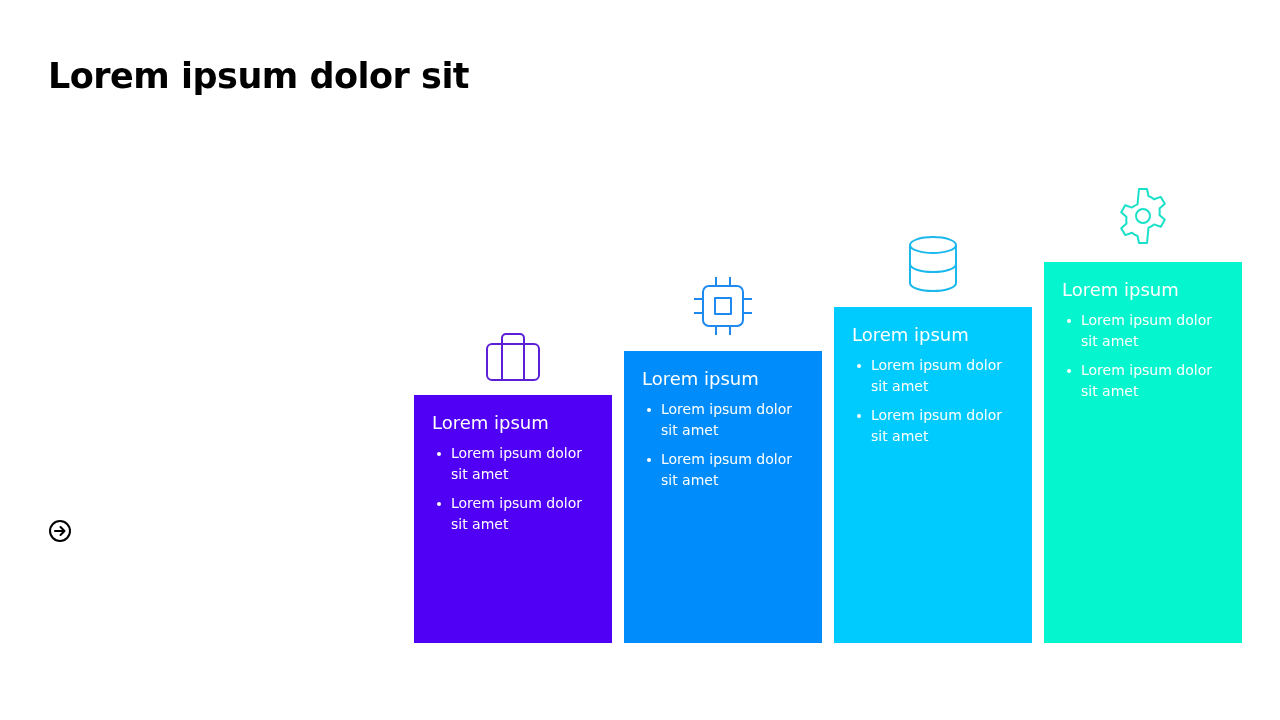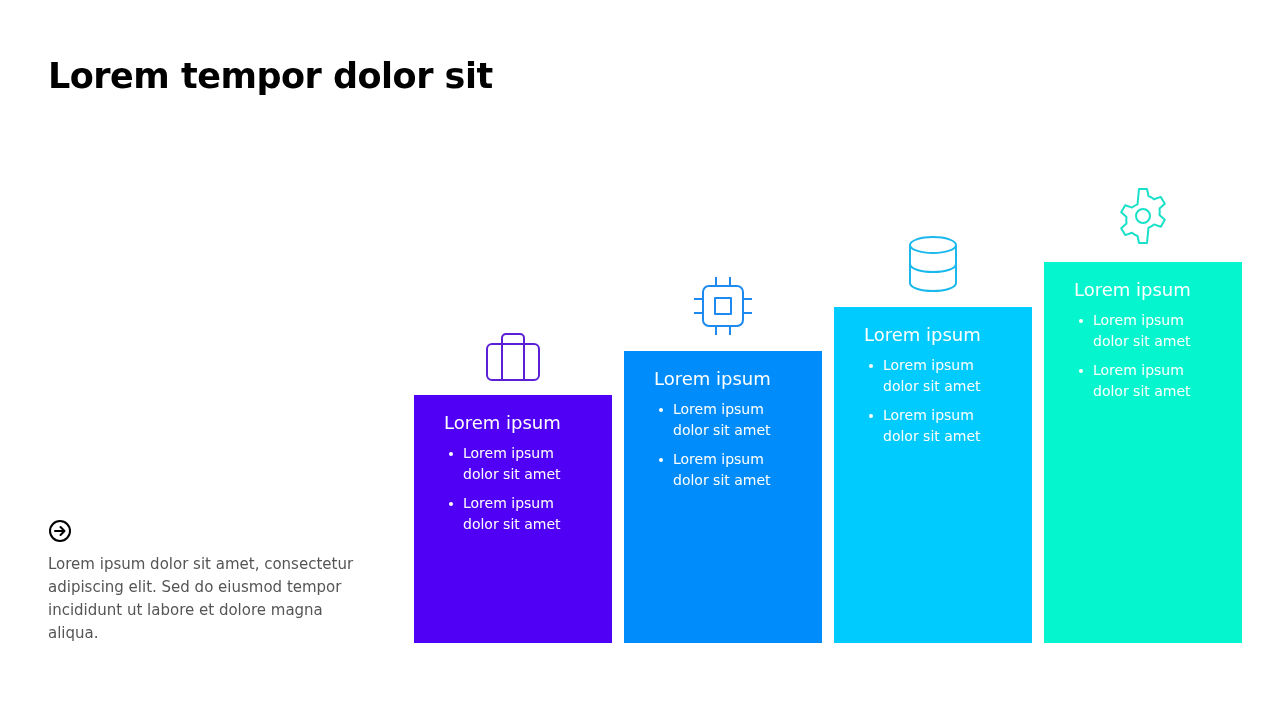--- a/index.html
+++ b/index.html
@@ -16,46 +16,45 @@
     .side {
       position: absolute; left: 48px; top: 519px; width: 310px;
     }
     .arrow-icon { width: 24px; height: 24px; display: block; }
     .side-text {
       margin-top: 10px;
       font-size: 15px; line-height: 23px; color: #555555;
     }
     .bar {
       position: absolute; bottom: 77px; width: 198px;
-      box-sizing: border-box; padding: 16px 30px;
+      box-sizing: border-box; padding: 16px 18px;
       color: #ffffff;
     }
     .bar-title { font-size: 18px; line-height: 24px; margin: 0 0 8px 0; font-weight: normal; }
     .bar ul { list-style: none; margin: 4px; padding: 0; }
     .bar li {
       position: relative; padding-left: 15px;
       font-size: 14px; line-height: 21px; margin-bottom: 8px;
     }
     .bar li::before {
       content: ""; position: absolute; left: 1px; top: 9px;
       width: 4px; height: 4px; border-radius: 50%; background: #ffffff;
     }
     .step-icon { position: absolute; width: 60px; height: 60px; }
   </style>
 </head>
 <body>
 
-<h1 class="title">Lorem tempor dolor sit</h1>
+<h1 class="title">Lorem ipsum dolor sit</h1>
 
 <div class="side">
   <svg class="arrow-icon" viewBox="0 0 24 24" fill="none" stroke="#000" stroke-width="2" stroke-linecap="round" stroke-linejoin="round">
     <circle cx="12" cy="12" r="10"></circle>
     <path d="M7 12h9M12.5 8l4 4-4 4"></path>
   </svg>
-  <div class="side-text">Lorem ipsum dolor sit amet, consectetur adipiscing elit. Sed do eiusmod tempor incididunt ut labore et dolore magna aliqua.</div>
 </div>
 
 <svg class="step-icon" style="left:483px;top:330px;" viewBox="0 0 60 60" fill="none" stroke="#5A1FD6" stroke-width="2" stroke-linejoin="round">
   <rect x="4" y="14" width="52" height="36" rx="5"></rect>
   <path d="M19 50V8a4 4 0 0 1 4-4h14a4 4 0 0 1 4 4v42"></path>
 </svg>
 <div class="bar" style="left:414px;top:395px;background:#5000F5;">
   <h2 class="bar-title">Lorem ipsum</h2>
   <ul>
     <li>Lorem ipsum dolor sit amet</li>

